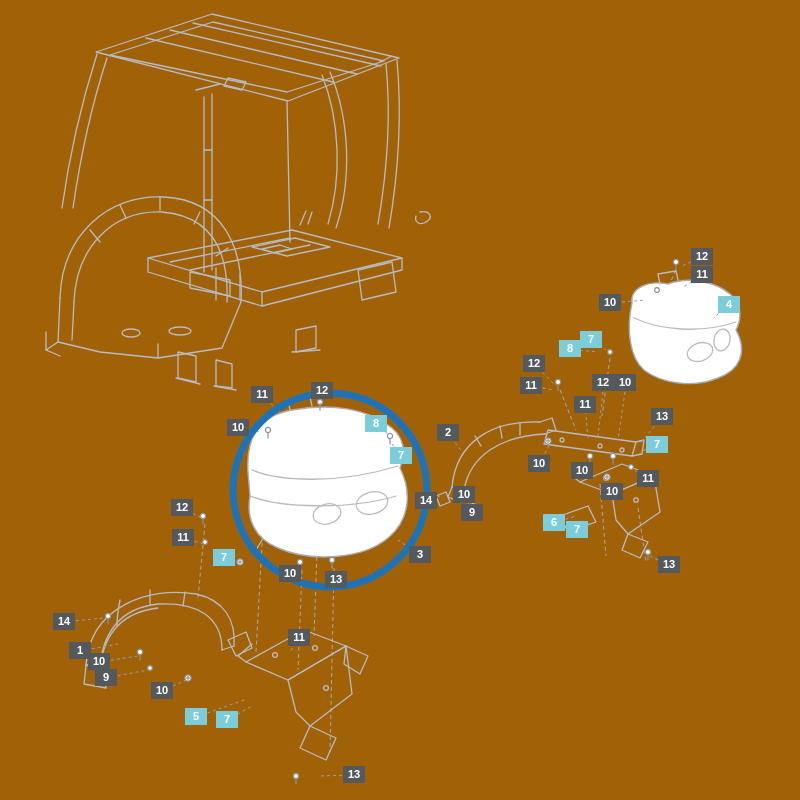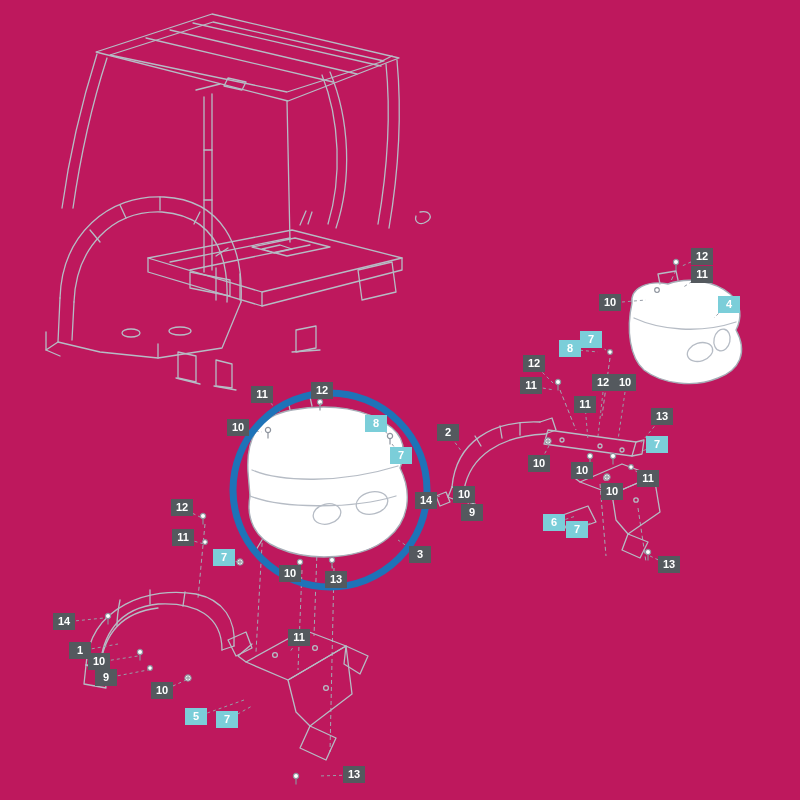--- a/index.html
+++ b/index.html
@@ -1,16 +1,16 @@
 <!DOCTYPE html>
 <html style="--hl: #1e73b8; --label-dark: #54595e; --label-cyan: #7bced9; --art: #b6bcc5; --art-dark: #a6adb7;"><head>
 <meta charset="utf-8">
 <style>
   html,body{margin:0;padding:0;background:#fff;}
-  #page{position:relative;width:800px;height:800px;background:#be185d;overflow:hidden;
+  #page{position:relative;width:800px;height:800px;background:#a16207;overflow:hidden;
         font-family:"Liberation Sans",sans-serif;}
   #art{position:absolute;left:0;top:0;}
   .ln{fill:none;stroke:var(--art,#b6bcc5);stroke-width:1.3;stroke-linejoin:round;stroke-linecap:round;}
   .shell{fill:#ffffff;stroke:var(--art-dark,#a6adb7);stroke-width:1.4;stroke-linejoin:round;}
   .dash{fill:none;stroke:#a3a9b3;stroke-width:1;stroke-dasharray:4 3;}
   .lead{fill:none;stroke:#989ea8;stroke-width:1;stroke-dasharray:3 3;}
   .fast{fill:#ffffff;stroke:#8d939d;stroke-width:1.2;}
   .hl{fill:none;stroke:var(--hl,#1e73b8);stroke-width:7;}
   .plabel{position:absolute;min-width:12px;text-align:center;color:#fff;
           font:bold 11px/13px "Liberation Sans",sans-serif;padding:2px 5px;cursor:pointer;}

